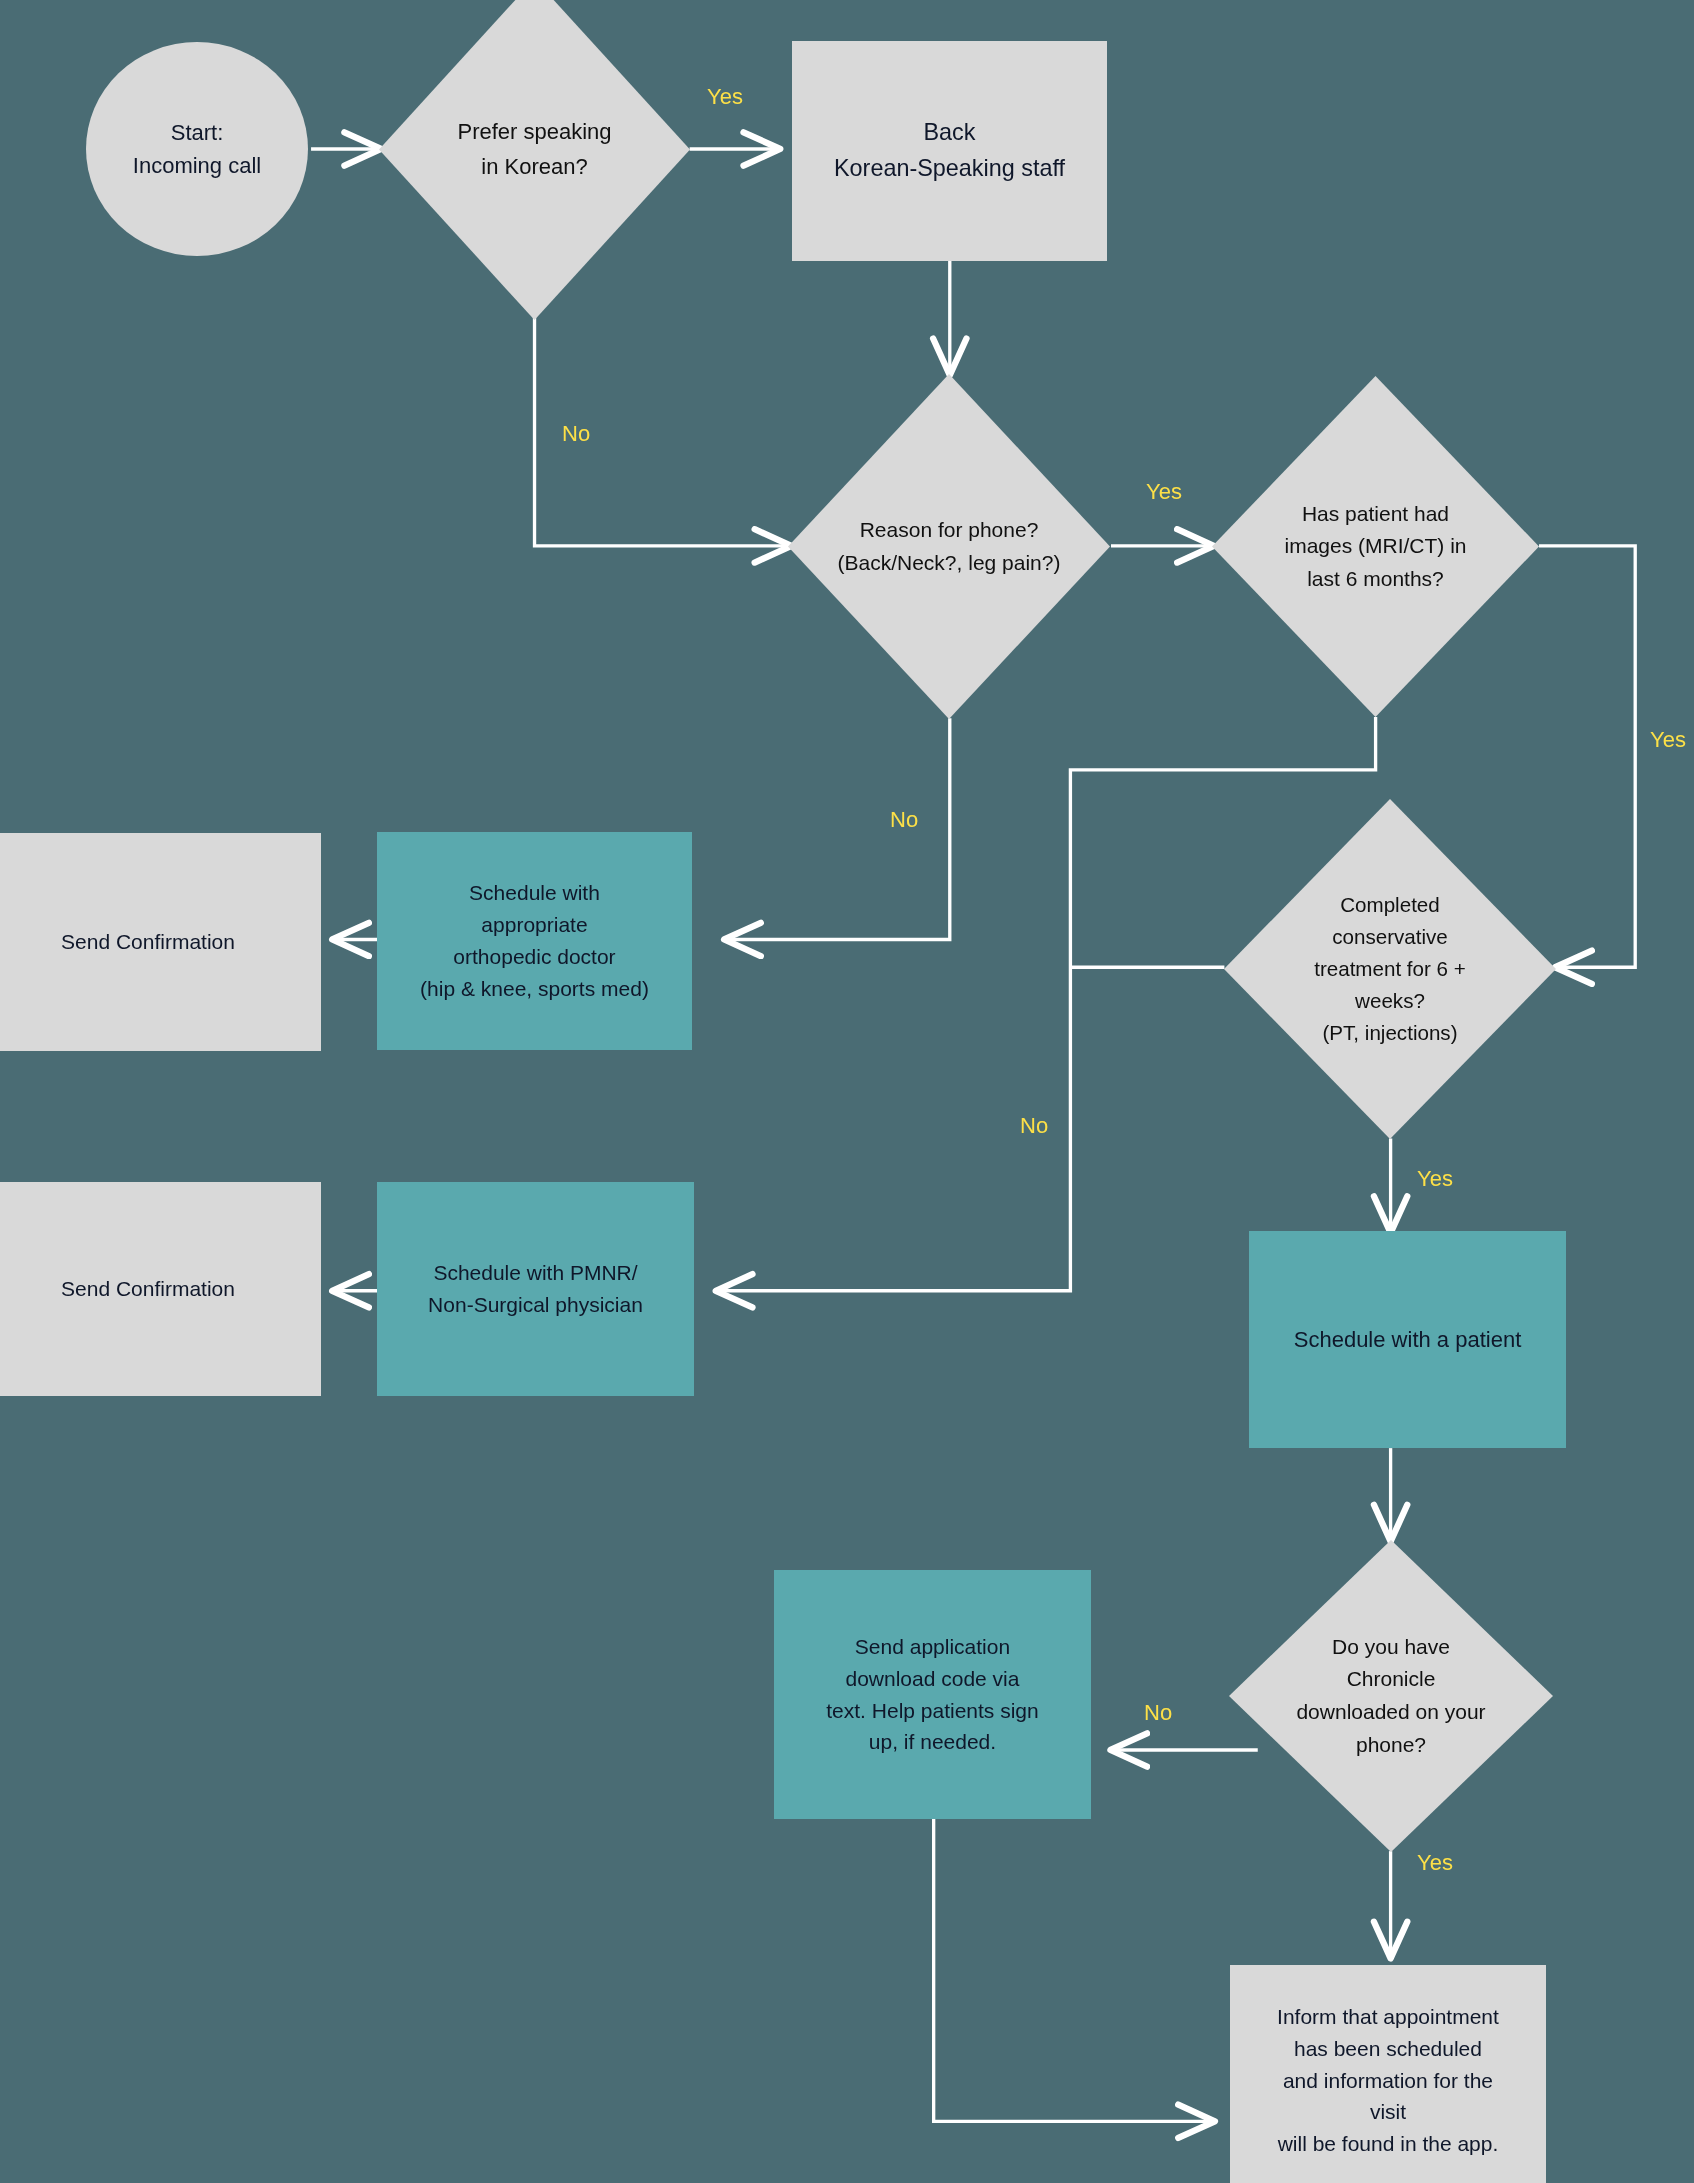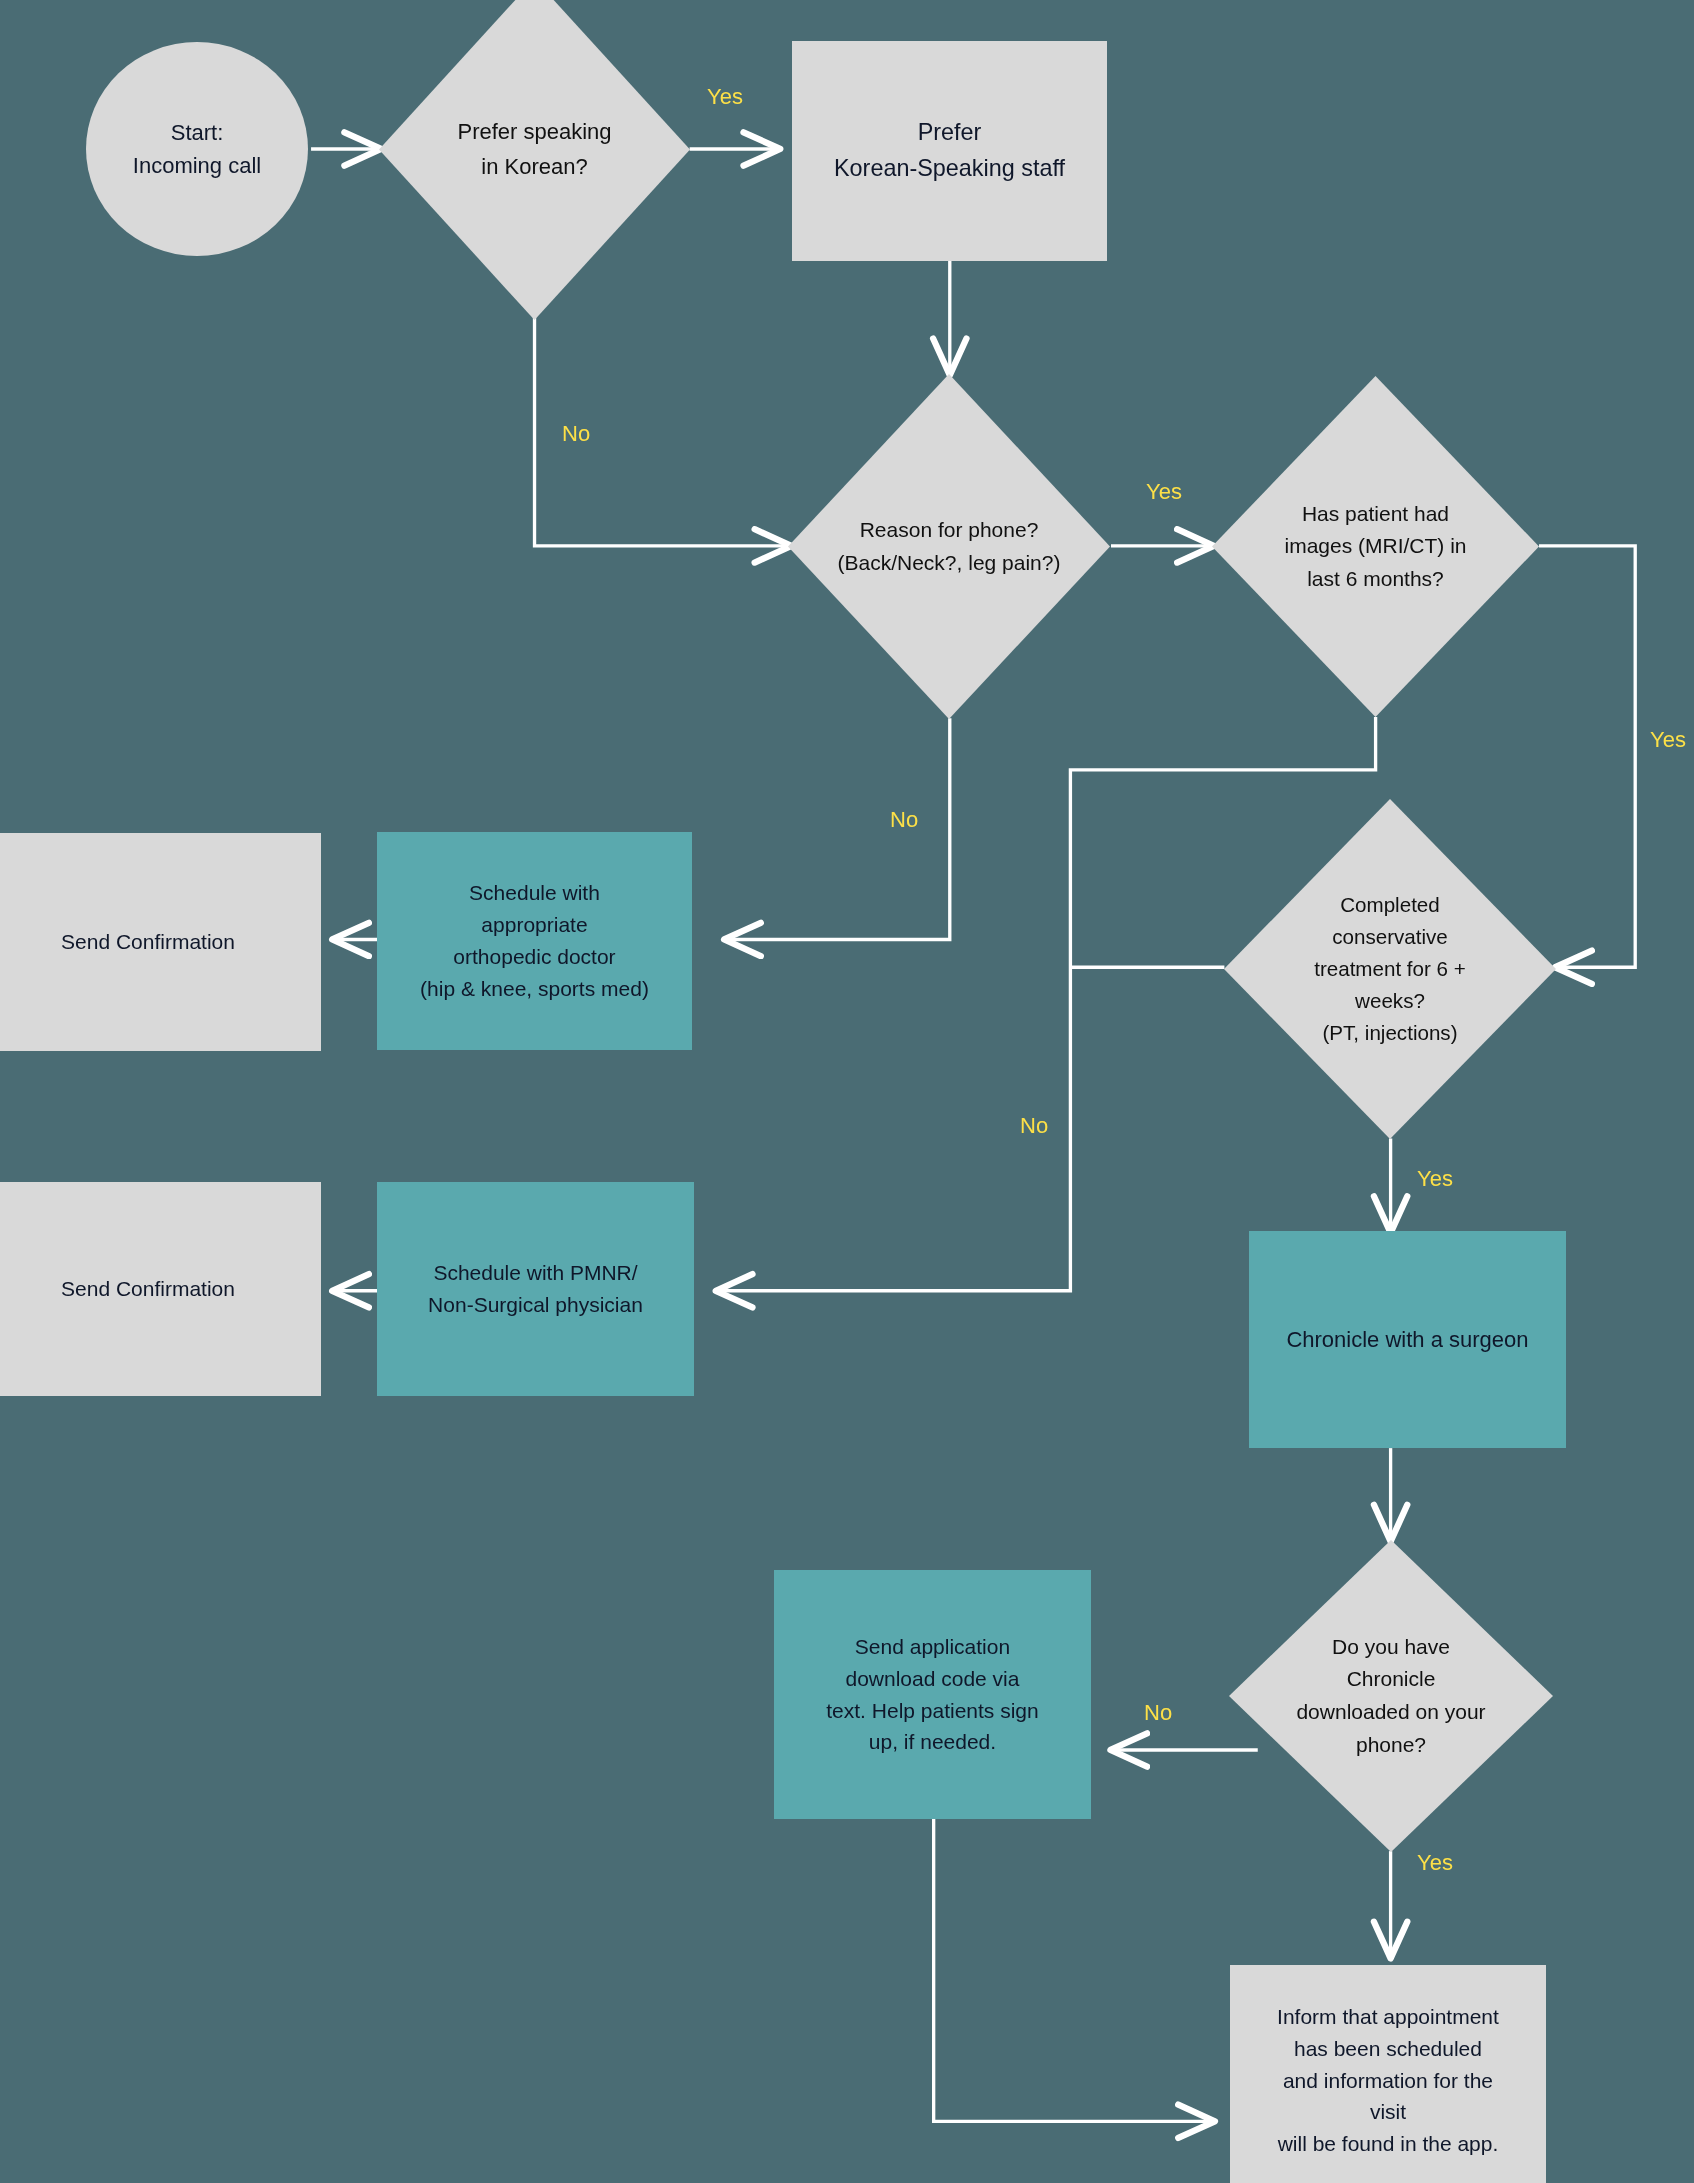--- a/index.html
+++ b/index.html
@@ -116,21 +116,21 @@
 Incoming call</span>
   </div>
 
   <div class="diamond-wrap" style="left:379px; top:-21px; width:311px; height:341px;">
     <div class="diamond-shape"></div>
     <div class="diamond-label" style="font-size:22px;">Prefer speaking
 in Korean?</div>
   </div>
 
   <div class="node rect" style="left:792px; top:41px; width:315px; height:220px; font-size:23.4px;">
-    <span class="lbl">Prefer
+    <span class="lbl">Back
 Korean-Speaking staff</span>
   </div>
 
   <div class="diamond-wrap" style="left:788px; top:374px; width:322px; height:345px;">
     <div class="diamond-shape"></div>
     <div class="diamond-label" style="font-size:21px;">Reason for phone?
 (Back/Neck?, leg pain?)</div>
   </div>
 
   <div class="diamond-wrap" style="left:1212px; top:376px; width:327px; height:341px;">
@@ -163,21 +163,21 @@
   <div class="node rect teal" style="left:377px; top:1182px; width:317px; height:214px; font-size:21px;">
     <span class="lbl">Schedule with PMNR/
 Non-Surgical physician</span>
   </div>
 
   <div class="node rect" style="left:-24.5px; top:1182px; width:345px; height:214px; font-size:21px;">
     <span class="lbl">Send Confirmation</span>
   </div>
 
   <div class="node rect teal" style="left:1249px; top:1231px; width:317px; height:217px; font-size:22px;">
-    <span class="lbl">Chronicle with a surgeon</span>
+    <span class="lbl">Schedule with a patient</span>
   </div>
 
   <div class="diamond-wrap" style="left:1229px; top:1540px; width:324px; height:312px;">
     <div class="diamond-shape"></div>
     <div class="diamond-label" style="font-size:21px;">Do you have
 Chronicle
 downloaded on your
 phone?</div>
   </div>
 

